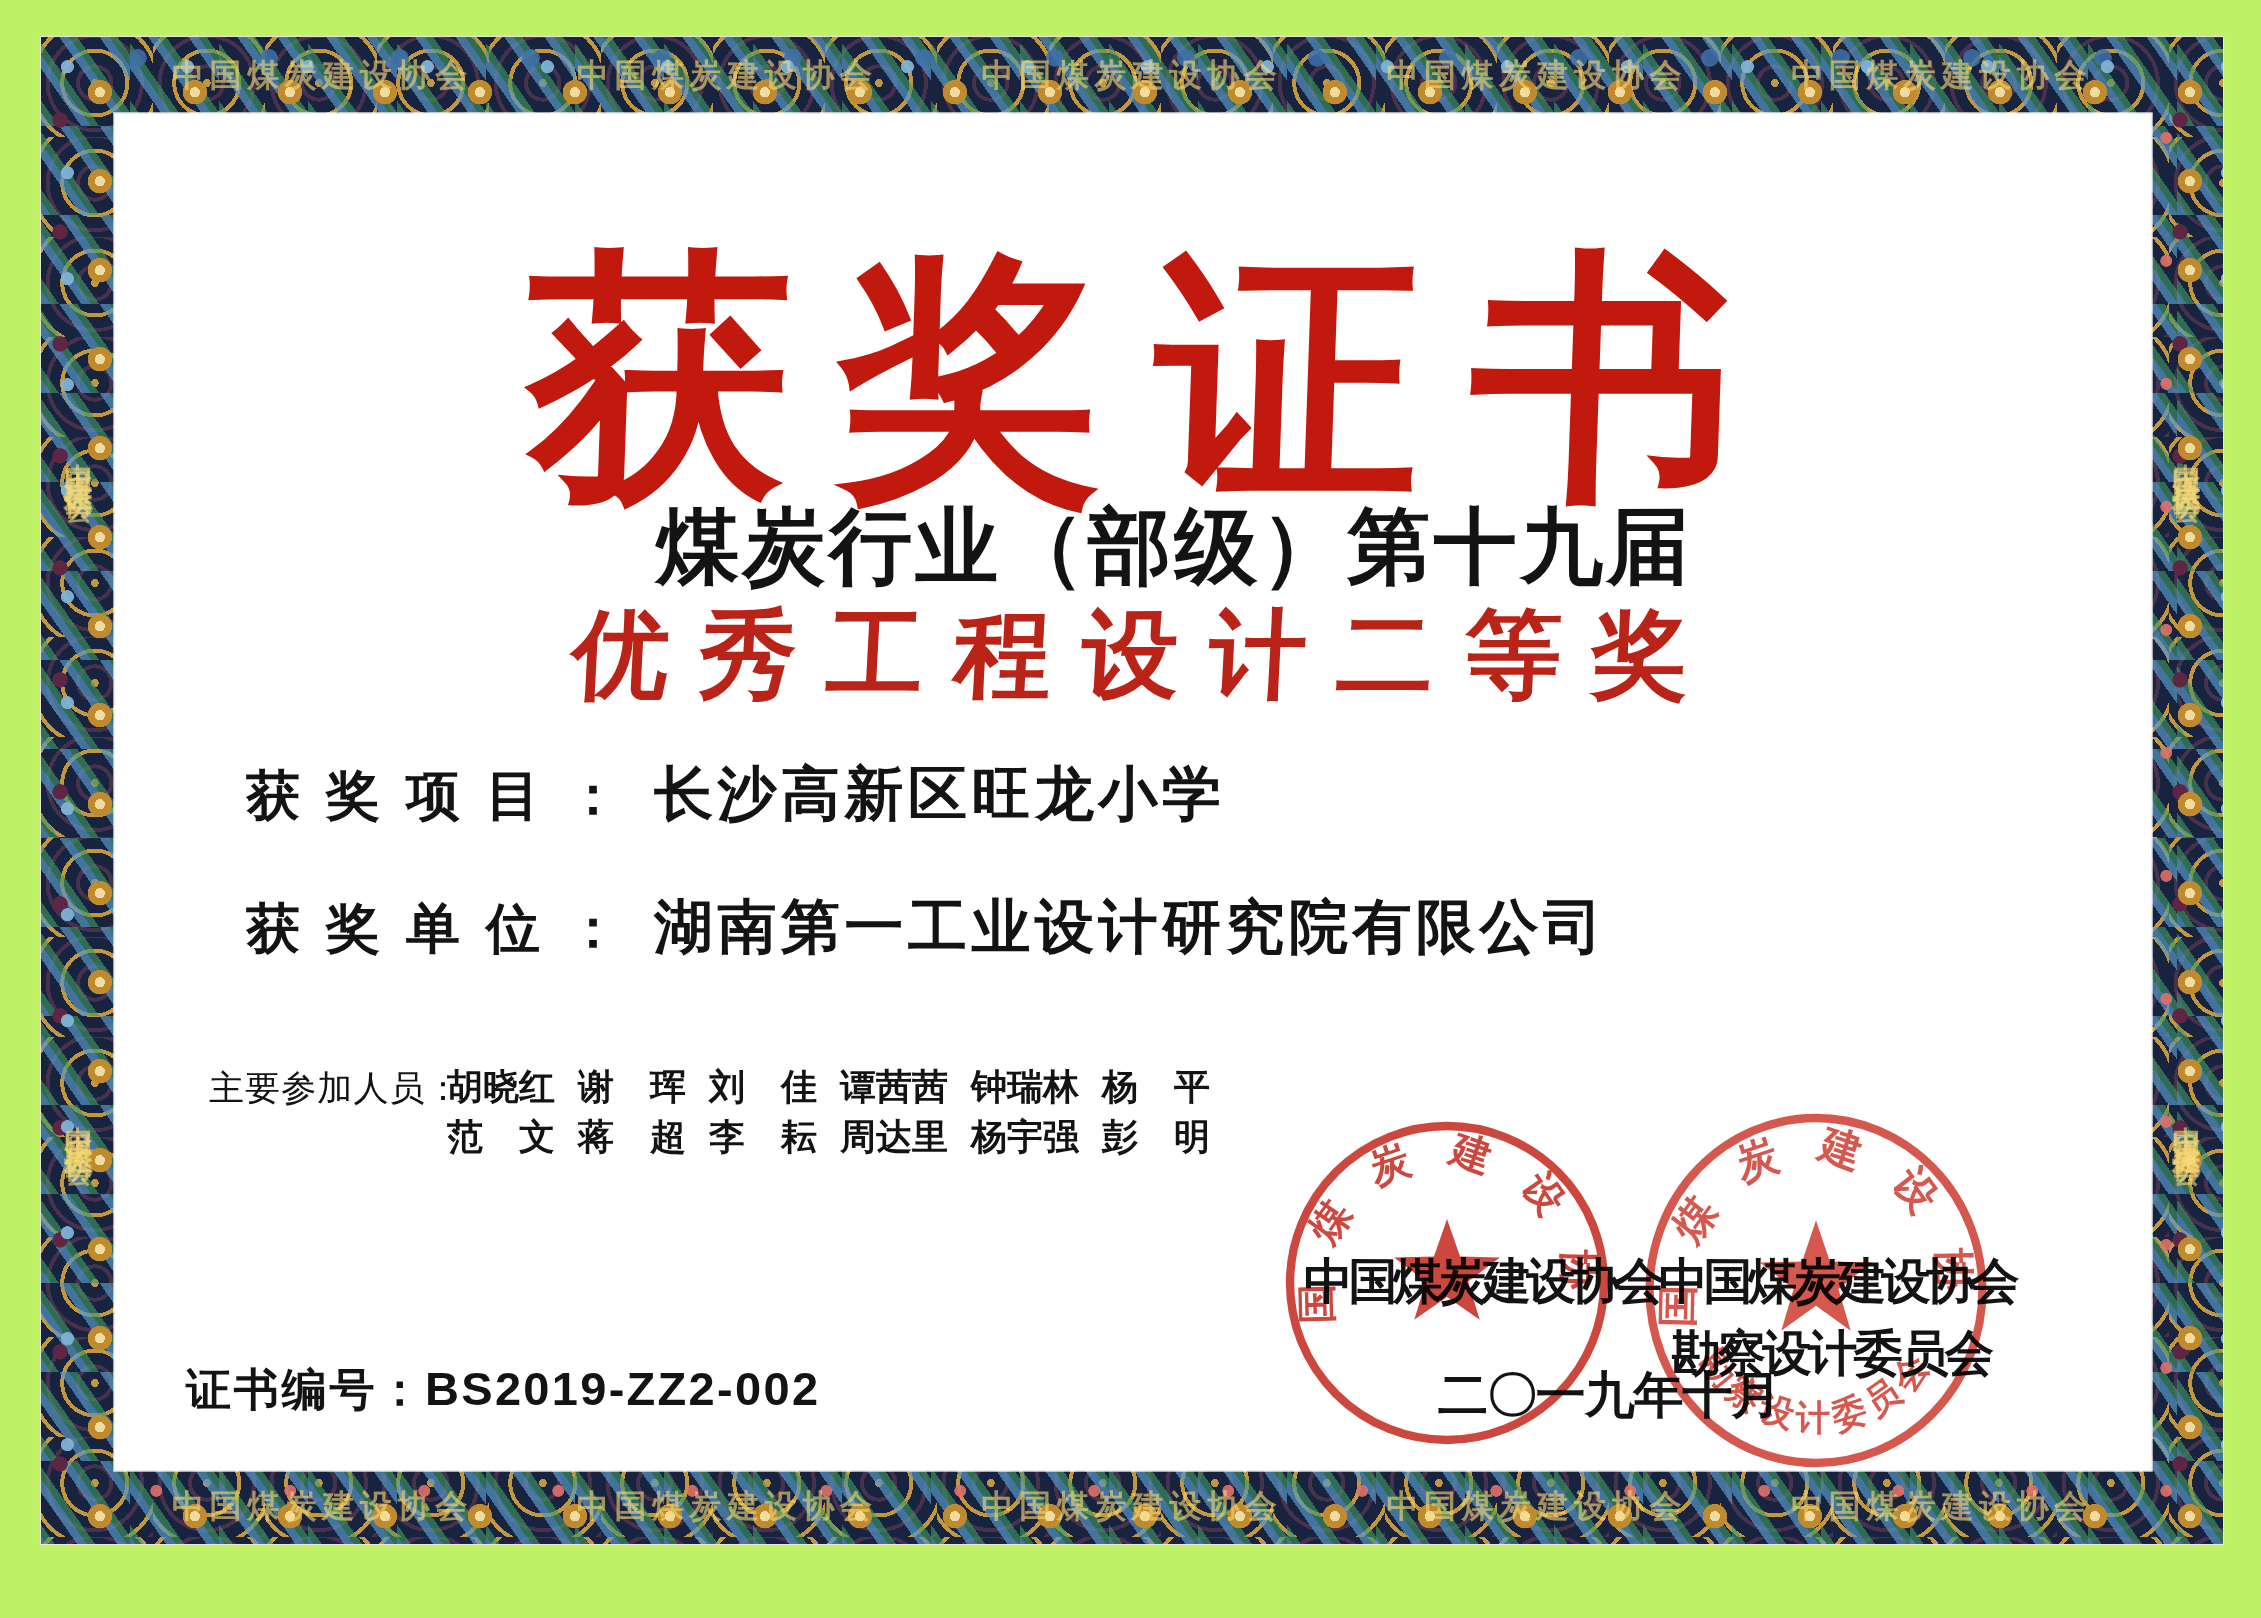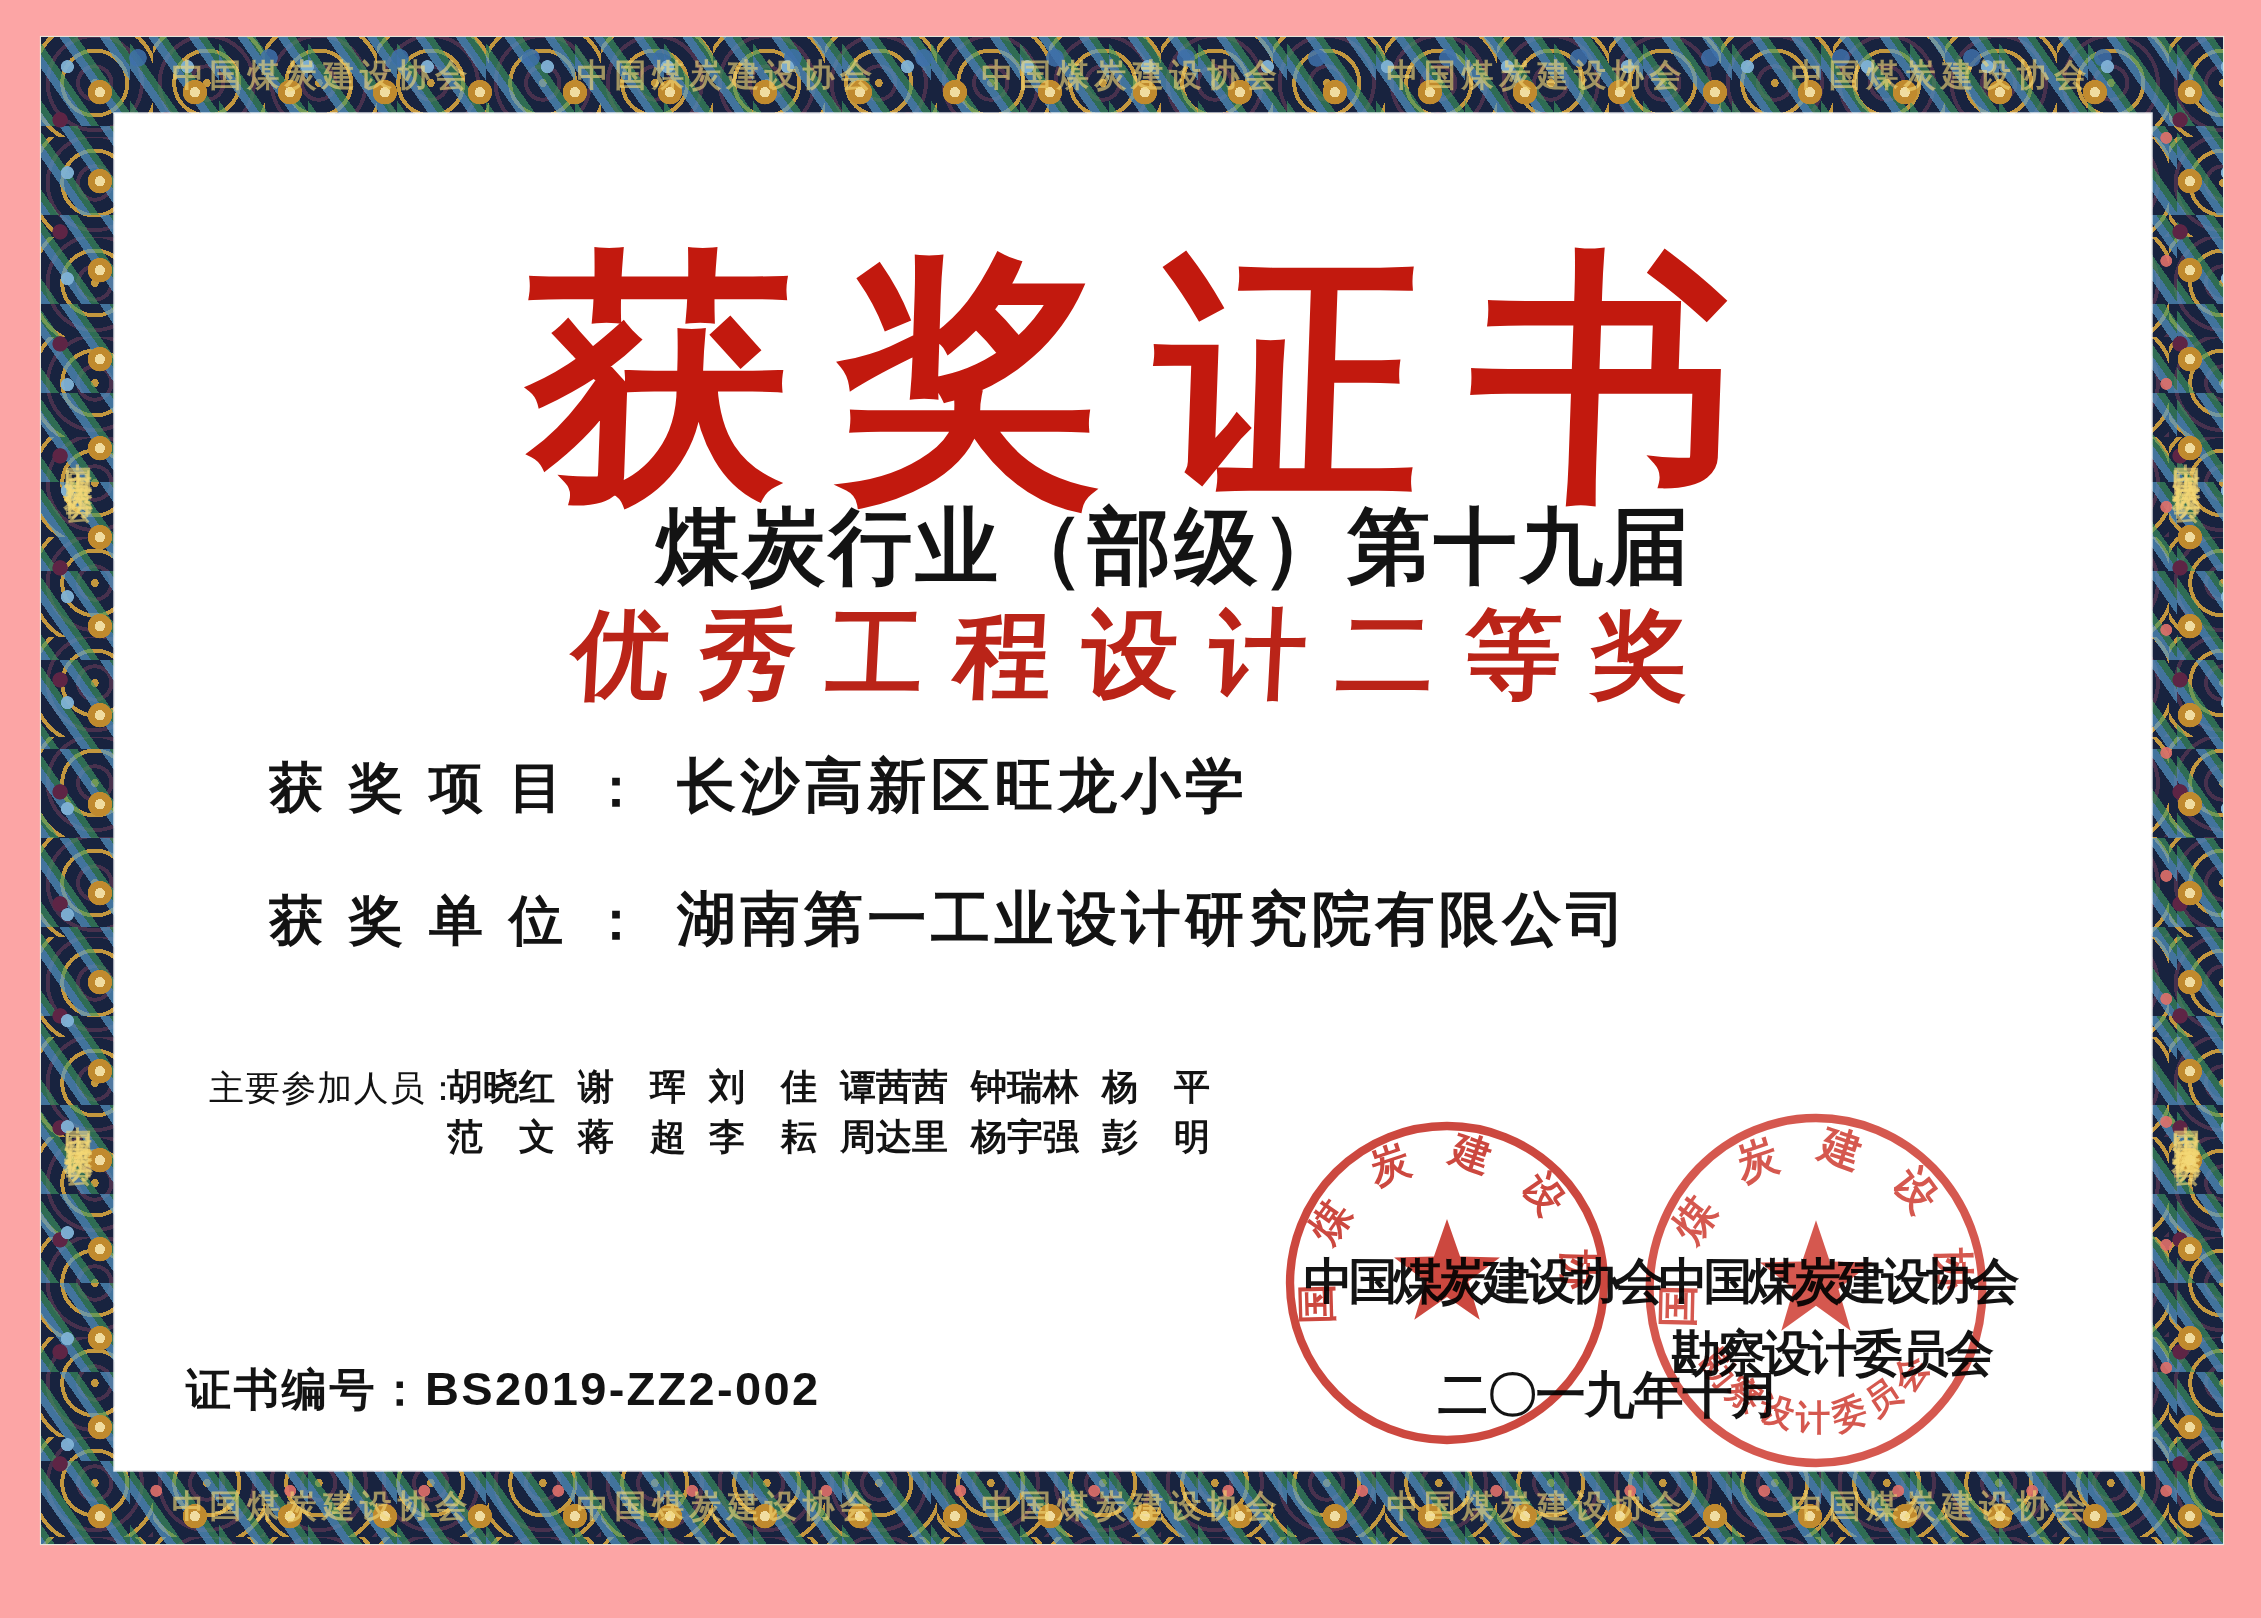--- a/index.html
+++ b/index.html
@@ -1,16 +1,16 @@
 <!DOCTYPE html>
 <html style="font-size:9px"><head>
 <meta charset="utf-8">
 <style>
   html,body{margin:0;padding:0;background:#ffffff;}
-  .page{position:relative;width:2261px;height:1618px;background:#fca5a5;overflow:hidden;
+  .page{position:relative;width:2261px;height:1618px;background:#bef264;overflow:hidden;
         font-family:"Liberation Serif",serif;color:#131313;}
 
   
   .frame{position:absolute;left:41px;top:37px;width:2182px;height:1507px;
     background-color:#18233f;
     background-image:
       radial-gradient(circle at 22% 28%, rgba(128,178,214,.95) 0 6.2px, rgba(128,178,214,0) 6.8px),
       radial-gradient(circle at 74% 18%, rgba(62,112,170,.85) 0 8.5px, rgba(62,112,170,0) 9px),
       radial-gradient(circle at 62% 62%, #f0dca0 0 5.1px, #c08a2e 5.1px 12px, rgba(0,0,0,0) 12.4px),
       radial-gradient(circle at 18% 74%, #5e2545 0 7.3px, rgba(94,37,69,0) 8px),
@@ -30,21 +30,21 @@
   .wm-left{left:0;} .wm-right{right:0;}
   .wm-v span{writing-mode:vertical-rl;}
 
   
   .center-line{position:absolute;left:0;width:100%;text-align:center;white-space:nowrap;line-height:1;}
   .cert-title{top:248px;font-size:265px;font-weight:900;color:#c2190e;letter-spacing:50px;text-indent:50px;
               transform:skewX(-2deg);}
   .series-line{top:506px;font-size:83px;font-weight:900;color:#131313;letter-spacing:3.4px;margin-left:44px;}
   .award-line{top:607px;font-size:97px;font-weight:900;color:#ba2418;letter-spacing:30.5px;text-indent:30.5px;
               transform:skewX(-3deg);}
-  .field-line{position:absolute;left:269px;white-space:nowrap;line-height:1;}
+  .field-line{position:absolute;left:246px;white-space:nowrap;line-height:1;margin-top:8px;}
   .field-label{font-size:54px;font-weight:900;letter-spacing:26px;}
   .field-value{font-size:59px;font-weight:700;letter-spacing:4.5px;margin-left:8px;}
   .project-line{top:757px;} .unit-line{top:890px;}
 
   .participants-label{position:absolute;left:209px;top:1071px;font-size:35px;font-weight:400;letter-spacing:1.1px;line-height:1;}
   .participants-grid{position:absolute;left:424px;top:1069px;line-height:1;text-align:right;}
   .p-row{display:flex;margin-bottom:13.5px;}
   .p-name{display:inline-block;width:131px;font-size:36px;font-weight:700;white-space:nowrap;}
 
   .certno-line{position:absolute;left:186px;top:1365px;white-space:nowrap;line-height:1;}

